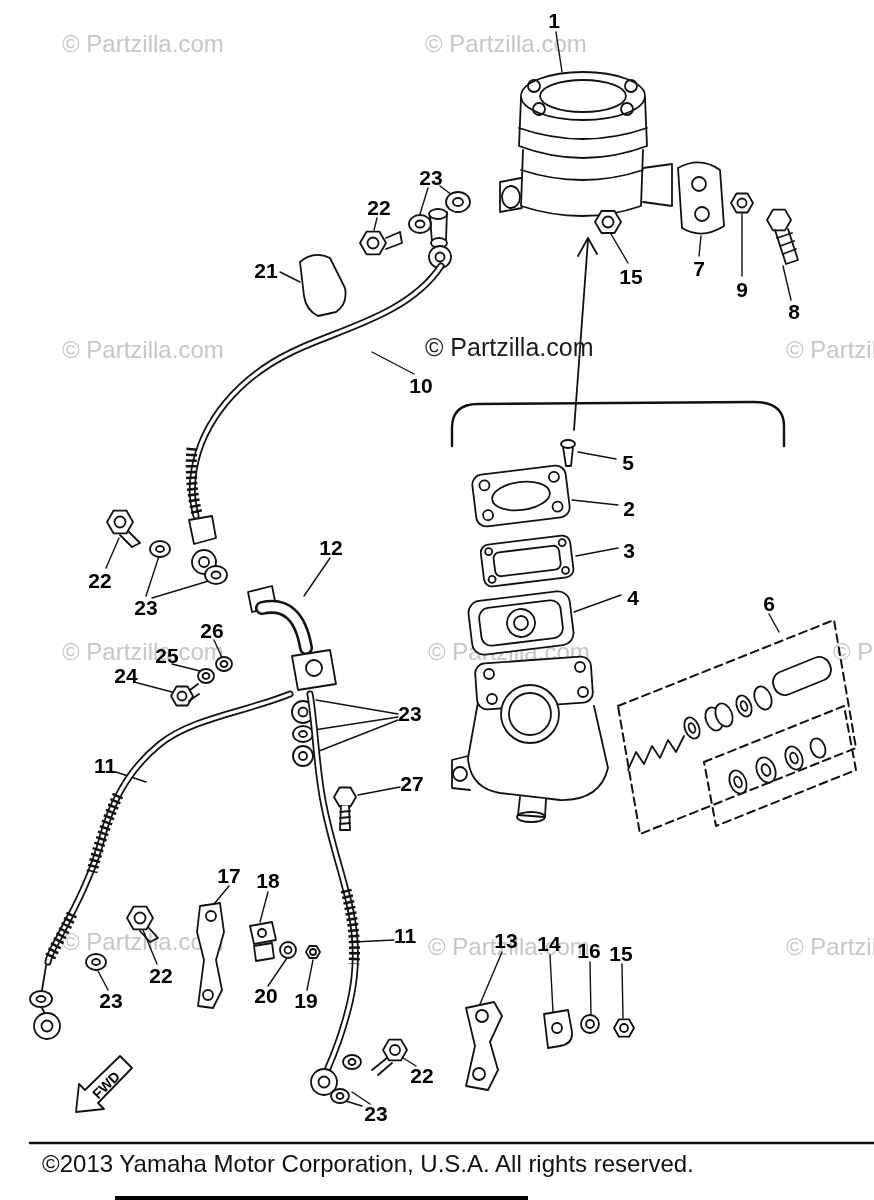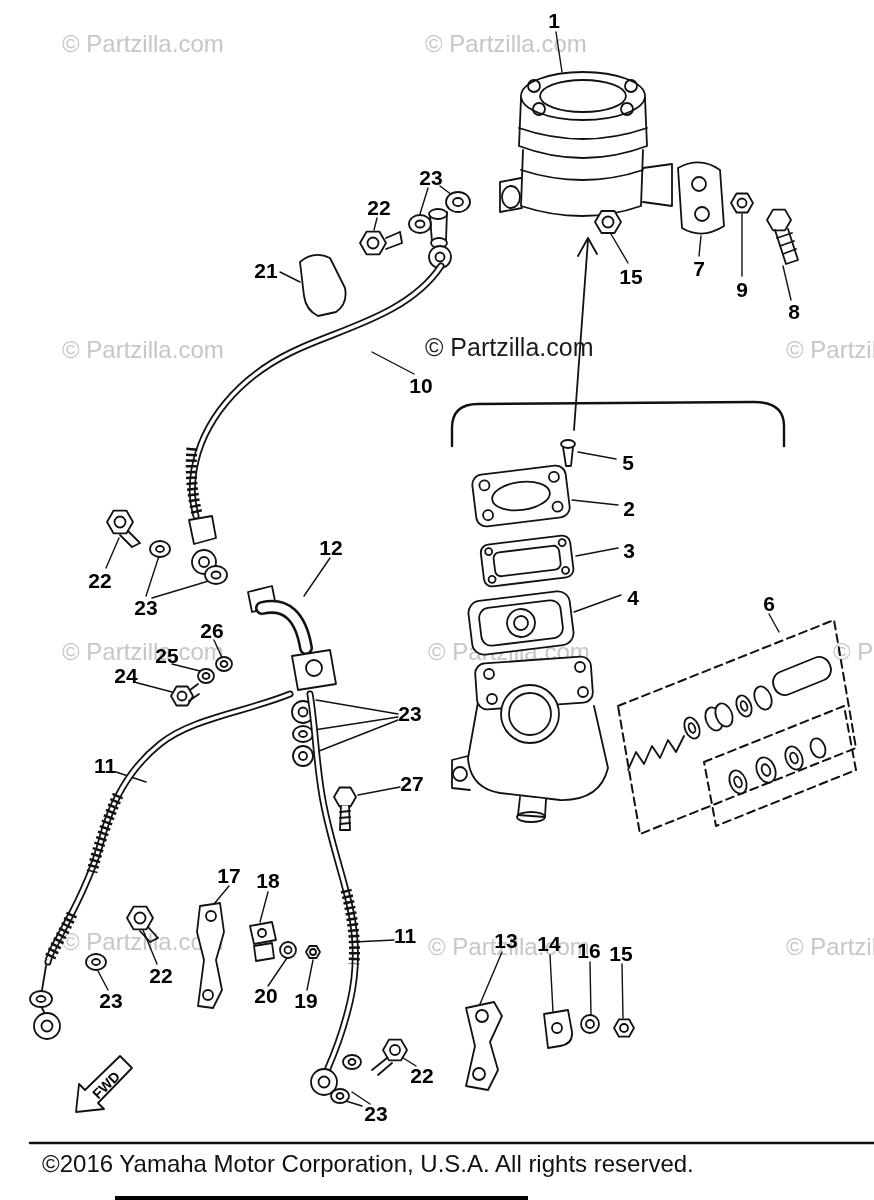--- a/index.html
+++ b/index.html
@@ -398,15 +398,15 @@
         <text x="405" y="935" class="part-num">11</text>
         <text x="506" y="940" class="part-num">13</text>
         <text x="549" y="943" class="part-num">14</text>
         <text x="589" y="950" class="part-num">16</text>
         <text x="621" y="953" class="part-num">15</text>
         <text x="422" y="1075" class="part-num">22</text>
         <text x="376" y="1113" class="part-num">23</text>
       </g>
   </svg>
 
-  <div class="copyright">©2016  Yamaha Motor Corporation, U.S.A. All rights reserved.</div>
+  <div class="copyright">©2013  Yamaha Motor Corporation, U.S.A. All rights reserved.</div>
   <div class="scan-bar"></div>
 </div>
 
 </body></html>

